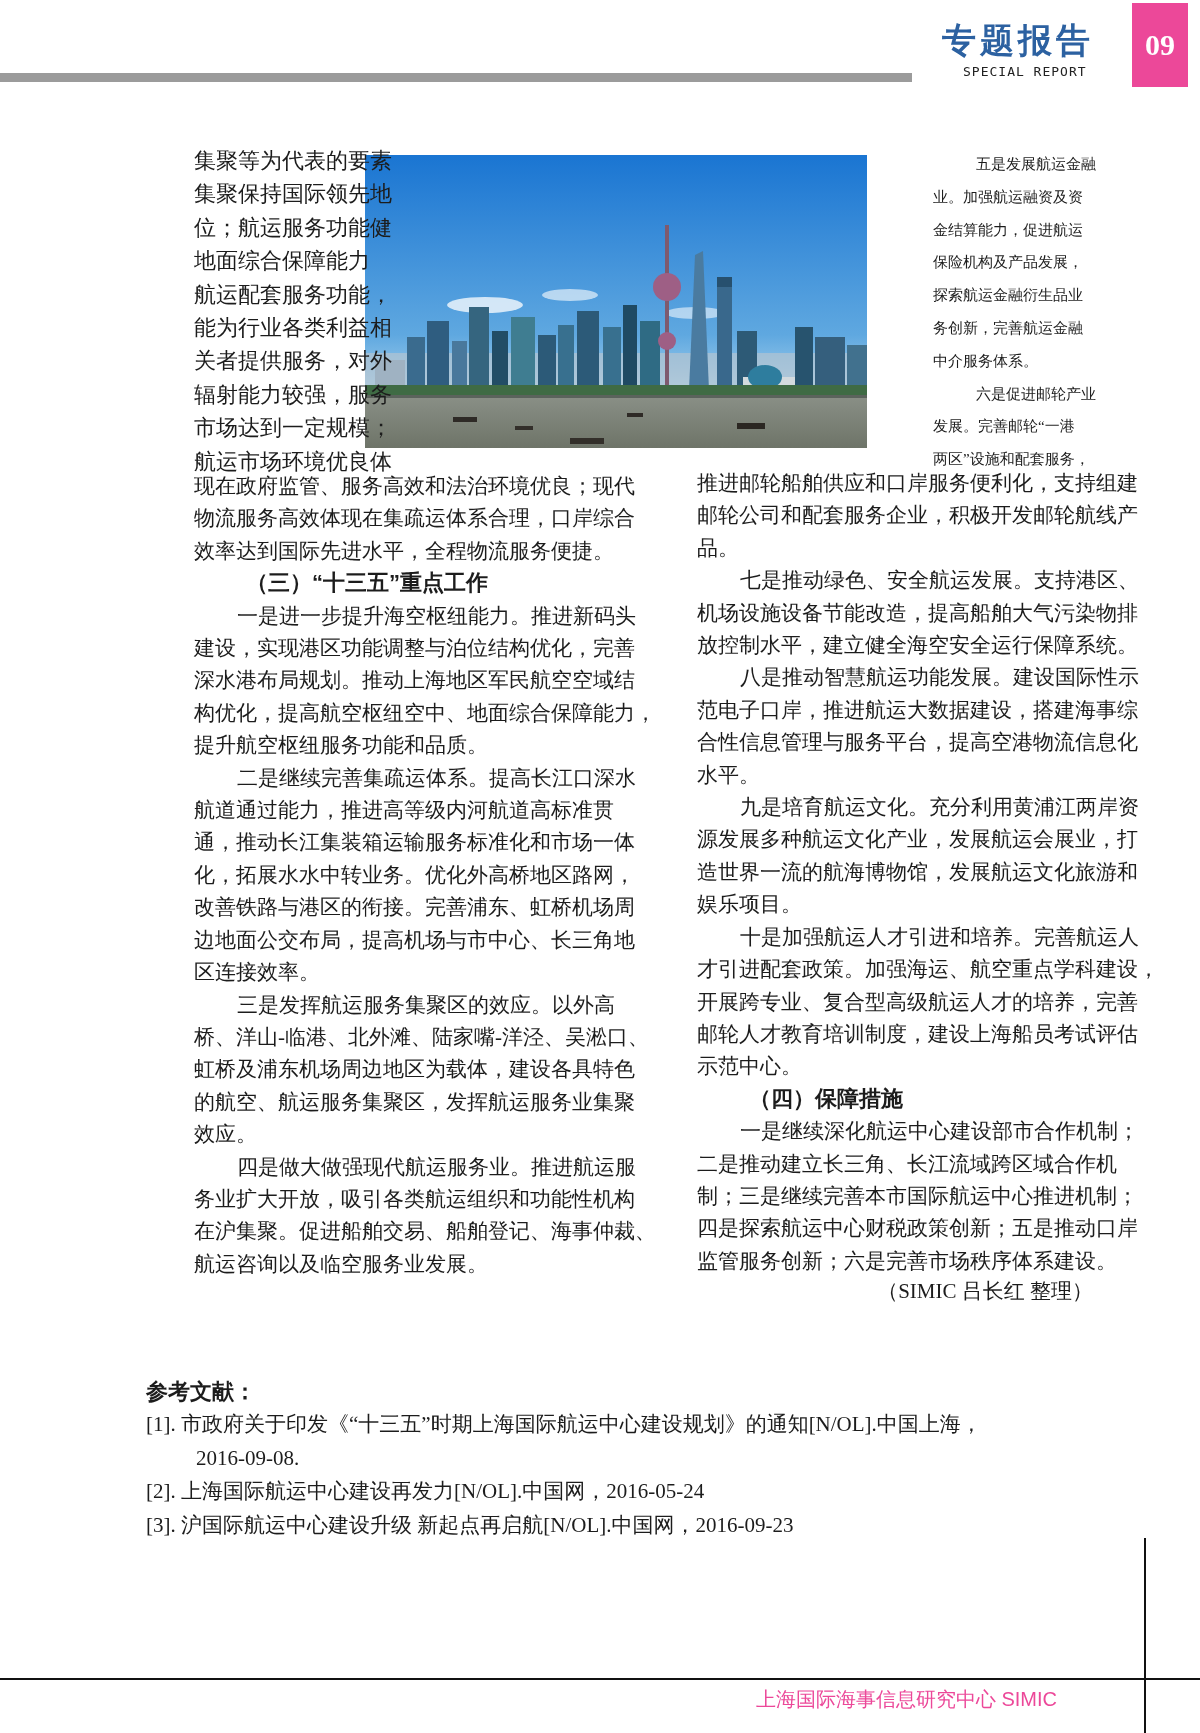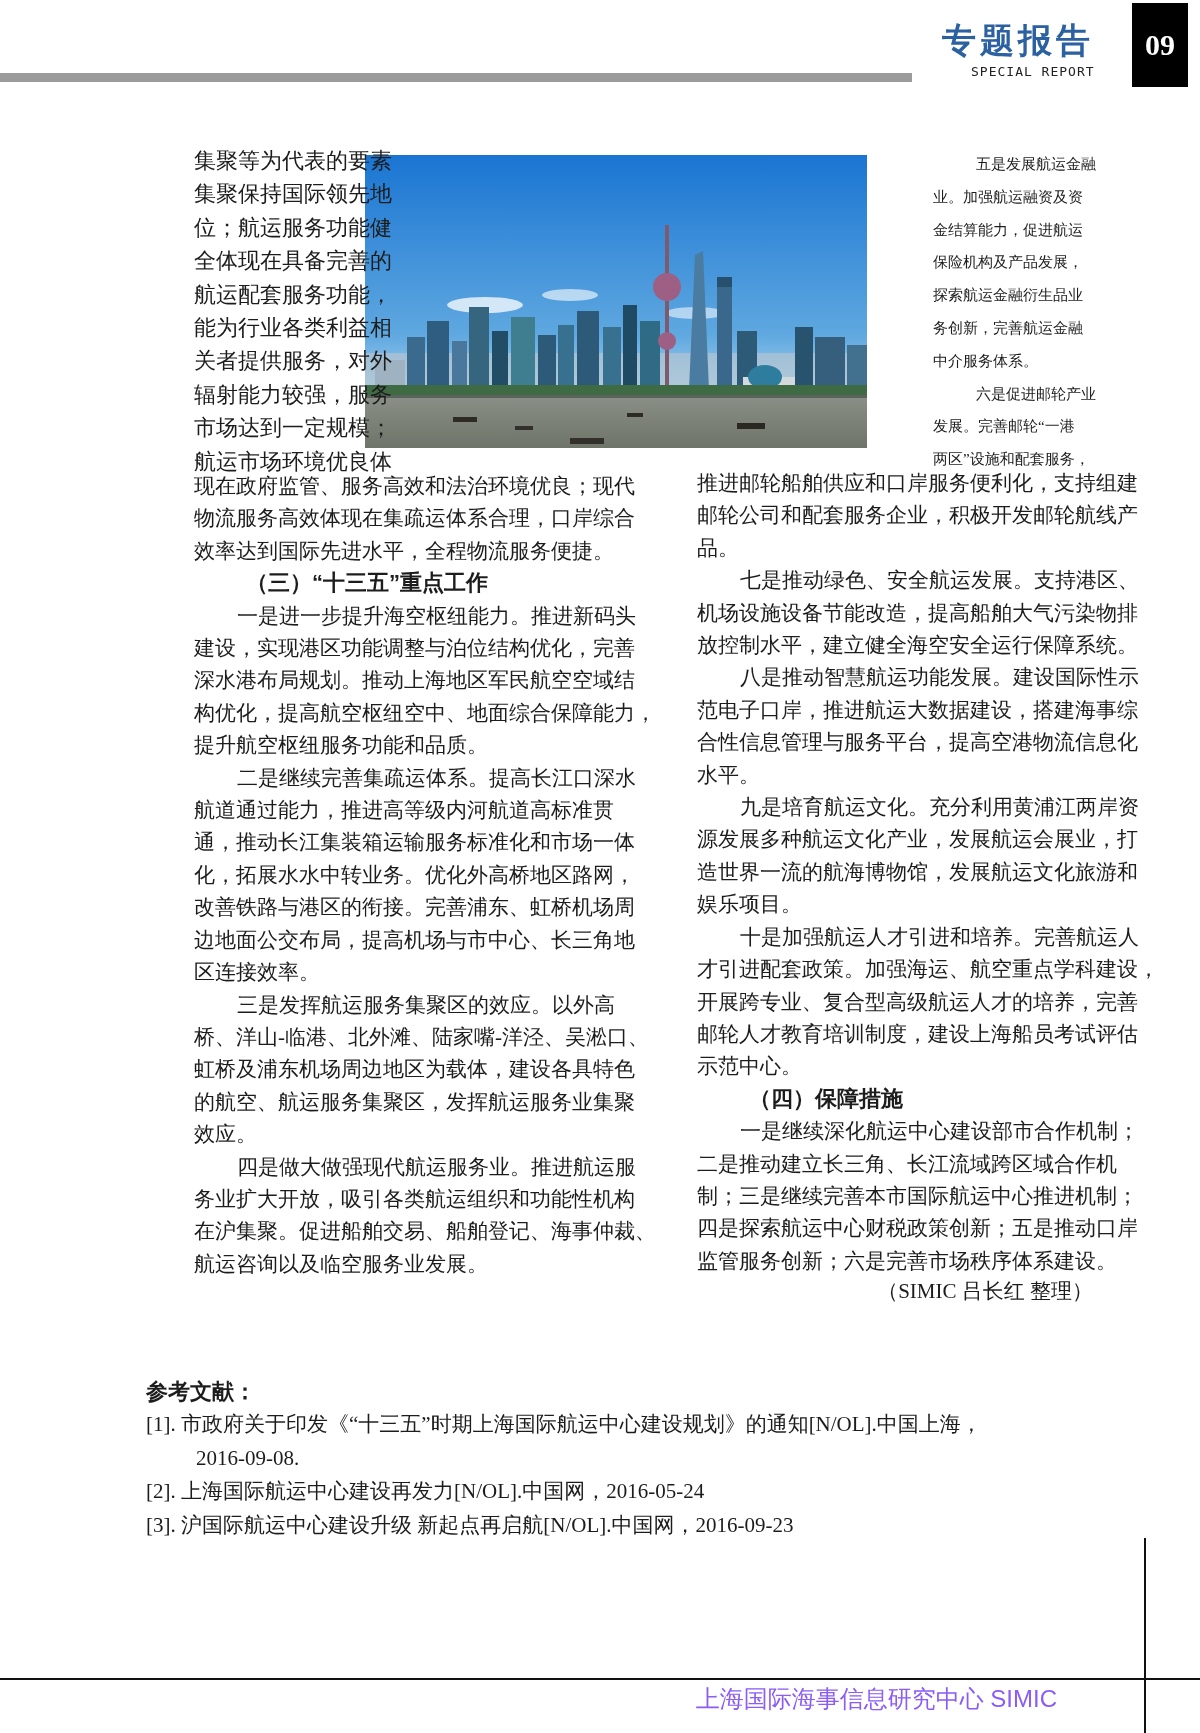--- a/index.html
+++ b/index.html
@@ -3,22 +3,22 @@
 <meta charset="utf-8">
 <style>
   html,body{margin:0;padding:0;background:#ffffff;}
   .page{position:relative;width:1200px;height:1733px;background:#fff;overflow:hidden;
         font-family:"Liberation Serif","DejaVu Serif",serif;color:#1c1c1c;}
   
   .topbar{position:absolute;left:0;top:73px;width:912px;height:9px;background:#9b9b9b;}
   .title-cn{position:absolute;left:942px;top:18px;width:160px;font-family:"Liberation Sans","DejaVu Sans",sans-serif;
             font-size:34px;font-weight:700;letter-spacing:4px;color:#2c61a1;white-space:nowrap;}
   .title-en{position:absolute;left:963px;top:64px;width:140px;font-family:"DejaVu Sans Mono","Liberation Mono",monospace;
-            font-size:13px;letter-spacing:1px;color:#222;white-space:nowrap;margin-left:8px;}
-  .pagebox{position:absolute;left:1132px;top:3px;width:56px;height:84px;background:#000000;
+            font-size:13px;letter-spacing:1px;color:#222;white-space:nowrap;}
+  .pagebox{position:absolute;left:1132px;top:3px;width:56px;height:84px;background:#ec4899;
            display:flex;align-items:center;justify-content:center;}
   .pagebox span{color:#fff;font-size:30px;font-weight:700;font-family:"Liberation Serif",serif;}
   
   .photo{position:absolute;left:365px;top:155px;width:502px;height:293px;overflow:hidden;}
   .photo svg{display:block;}
   
   .col{position:absolute;font-size:21px;margin-left:48px;}
   .col .line{line-height:32.4px;white-space:nowrap;}
   .narrow-left{left:146px;top:144px;width:210px;font-size:22px;}
   .narrow-left .line{line-height:33.4px;}
@@ -32,21 +32,21 @@
   
   .ref-title{position:absolute;left:146px;top:1381px;font-family:Liberation Mono, monospace;
              font-weight:700;font-size:22px;line-height:26px;}
   .refs{position:absolute;left:146px;top:1408px;width:960px;font-size:21px;}
   .refs .line{line-height:33.5px;white-space:nowrap;}
   .refs .line.ref-cont{padding-left:50px;}
   
   .footer-rule{position:absolute;left:0;top:1678px;width:1200px;height:2px;background:#111;}
   .footer-vline{position:absolute;left:1144px;top:1538px;width:2px;height:195px;background:#111;}
   .footer-text{position:absolute;left:600px;top:1687px;width:457px;text-align:right;
-               font-family:"Liberation Sans","DejaVu Sans",sans-serif;font-size:24px;line-height:24px;color:#8b5cf6;}
+               font-family:"Liberation Sans","DejaVu Sans",sans-serif;font-size:20px;line-height:24px;color:#ec4899;}
 </style>
 </head>
 <body>
 
 <div class="page">
 
   <div class="topbar"></div>
   <div class="title-cn">专题报告</div>
   <div class="title-en">SPECIAL REPORT</div>
   <div class="pagebox">
@@ -104,21 +104,21 @@
       <rect x="262" y="258" width="16" height="4" fill="#2e2a26"></rect>
       <rect x="372" y="268" width="28" height="6" fill="#2b2722"></rect>
       <rect x="205" y="283" width="34" height="6" fill="#332f2a"></rect>
     </svg>
   </div>
 
   <div class="col narrow-left">
       <div class="line">集聚等为代表的要素</div>
       <div class="line">集聚保持国际领先地</div>
       <div class="line">位；航运服务功能健</div>
-      <div class="line">全体现在具备完善的</div>
+      <div class="line">地面综合保障能力</div>
       <div class="line">航运配套服务功能，</div>
       <div class="line">能为行业各类利益相</div>
       <div class="line">关者提供服务，对外</div>
       <div class="line">辐射能力较强，服务</div>
       <div class="line">市场达到一定规模；</div>
       <div class="line">航运市场环境优良体</div>
     </div>
   <div class="col left-full">
       <div class="line">现在政府监管、服务高效和法治环境优良；现代</div>
       <div class="line">物流服务高效体现在集疏运体系合理，口岸综合</div>

